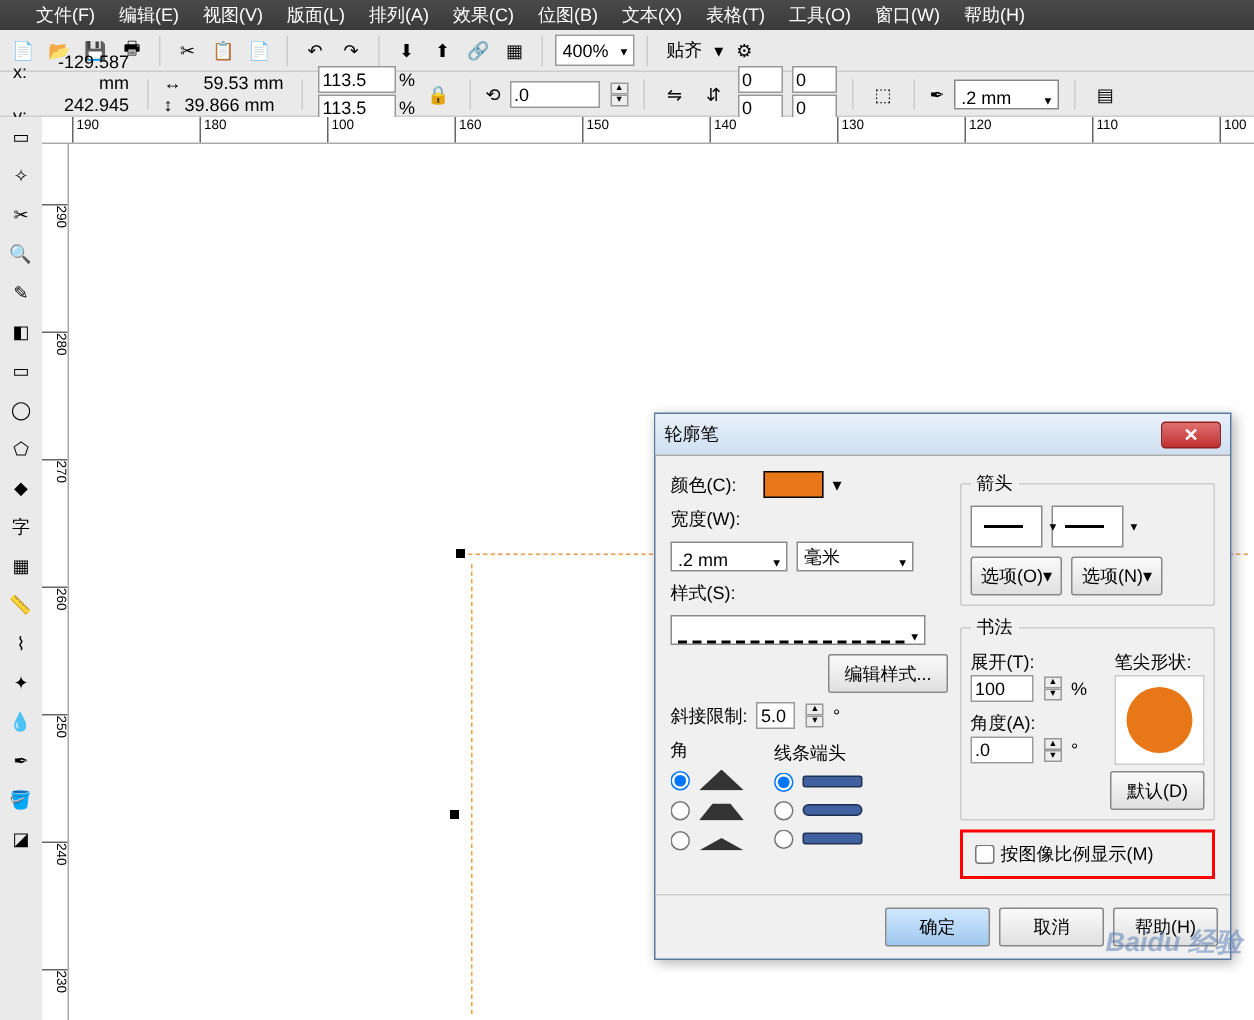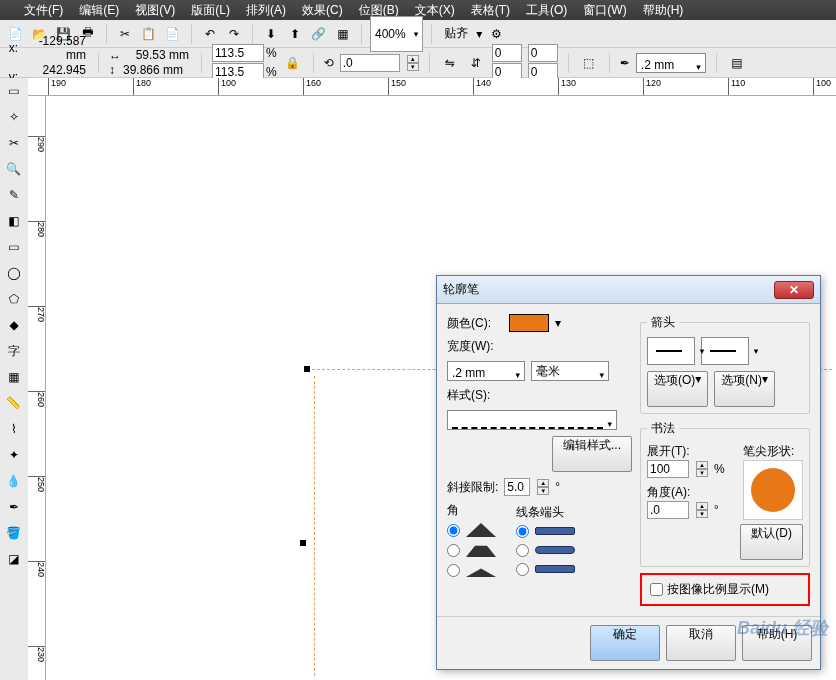--- a/index.html
+++ b/index.html
@@ -2,21 +2,21 @@
 <html><head>
 <meta charset="utf-8">
 <style>
 *{box-sizing:border-box;margin:0;padding:0;font-family:"Microsoft YaHei",SimSun,sans-serif;font-size:12px}
 body{background:#fff;width:836px;height:680px;overflow:hidden;position:relative}
 .menubar{background:linear-gradient(#4a4a4a,#3a3a3a);height:20px;display:flex;align-items:center;padding-left:20px;gap:8px}
 .menubar span{color:#fff;cursor:pointer;padding:2px 4px}
 .toolbar1{height:28px;background:#eaeaea;border-bottom:1px solid #ccc;display:flex;align-items:center;gap:4px;padding:0 6px}
 .tb-btn{width:20px;height:20px;display:flex;align-items:center;justify-content:center;cursor:pointer;border-radius:2px}
 .sep{width:1px;height:20px;background:#ccc;margin:0 4px}
-.zoom-sel{height:36px;border:1px solid #999;background:#fff;padding:0 4px;display:flex;align-items:center;gap:8px}
+.zoom-sel{height:21px;border:1px solid #999;background:#fff;padding:0 4px;display:flex;align-items:center;gap:8px}
 .zoom-sel::after{content:"▾";font-size:9px}
 .dock-lbl{padding:0 4px}
 .toolbar2{height:30px;background:#eaeaea;border-bottom:1px solid #ccc;display:flex;align-items:center;gap:6px;padding:0 6px}
 .coord-box{display:flex;flex-direction:column;gap:1px}
 .coord-row{display:flex;align-items:center;gap:2px;font-size:11px}
 .coord-row .lbl{width:12px;text-align:right}
 .coord-val{width:68px;text-align:right;padding-right:2px}
 .num-input{border:1px solid #999;background:#fff;height:18px;width:52px;padding:0 2px;display:flex;align-items:center}
 .spin{display:flex;flex-direction:column;margin-left:1px}
 .spin div{width:12px;height:8px;border:1px solid #999;background:#eee;font-size:7px;line-height:6px;text-align:center;cursor:pointer}
@@ -35,21 +35,21 @@
 .dlg-close{width:40px;height:18px;background:linear-gradient(#e07070,#c03030);border:1px solid #902020;border-radius:3px;color:#fff;text-align:center;line-height:16px;cursor:pointer;font-weight:bold}
 .dlg-body{padding:10px;display:flex;gap:8px}
 .col-l{width:185px;display:flex;flex-direction:column;gap:6px}
 .col-r{flex:1;display:flex;flex-direction:column;gap:6px}
 .row{display:flex;align-items:center;gap:6px}
 .lblw{width:56px}
 .swatch{width:40px;height:18px;background:#e87817;border:1px solid #000}
 .dd{border:1px solid #888;background:#fff;height:20px;display:flex;align-items:flex-end;padding:0 4px;gap:4px}
 .dd::after{content:"▾";font-size:9px;margin-left:auto}
 .style-line{flex:1;height:0;border-top:2px dashed #000}
-.btn{border:1px solid #888;background:linear-gradient(#fafafa,#e0e0e0);height:36px;padding:0 10px;cursor:pointer;display:inline-flex;border-radius:2px}
+.btn{border:1px solid #888;background:linear-gradient(#fafafa,#e0e0e0);height:26px;padding:0 10px;cursor:pointer;display:inline-flex;align-items:center;border-radius:2px}
 .fieldset{border:1px solid #ccc;padding:6px;border-radius:2px}
 .fieldset legend{padding:0 4px}
 .radio-grp{display:flex;flex-direction:column;gap:6px}
 .radio-grp label{display:flex;align-items:center;gap:6px}
 .corner-shape{width:30px;height:14px;background:#333}
 .corner-shape.r0{clip-path:polygon(0 100%,50% 0,100% 100%)}
 .corner-shape.r1{clip-path:polygon(0 100%,30% 20%,70% 20%,100% 100%)}
 .corner-shape.r2{clip-path:polygon(0 100%,50% 40%,100% 100%)}
 .cap-shape{width:40px;height:8px;background:#4060a0;border:1px solid #203050;border-radius:2px}
 .arrow-box{width:48px;height:28px;border:1px solid #888;background:#fff;display:flex;align-items:center;justify-content:center}

